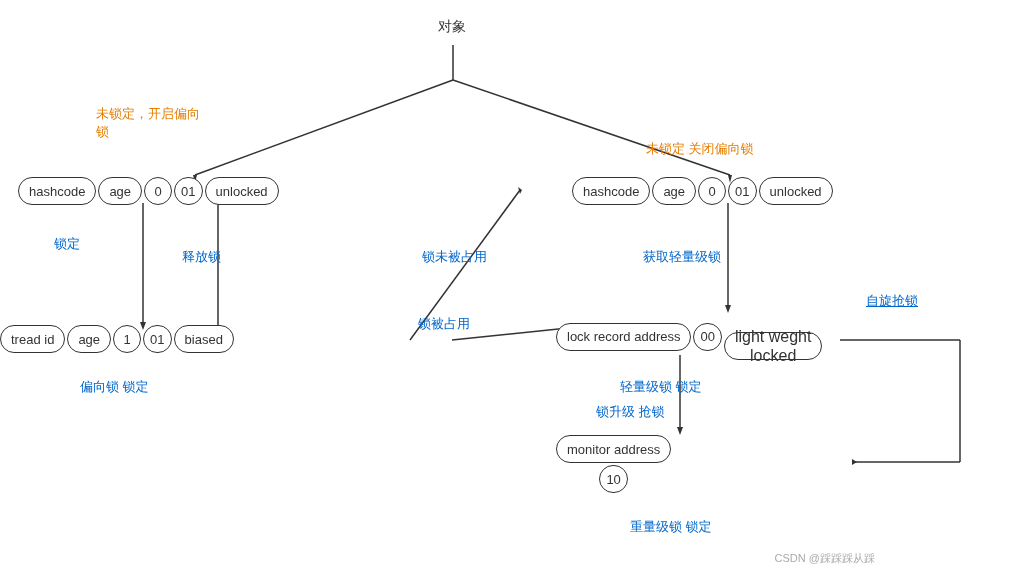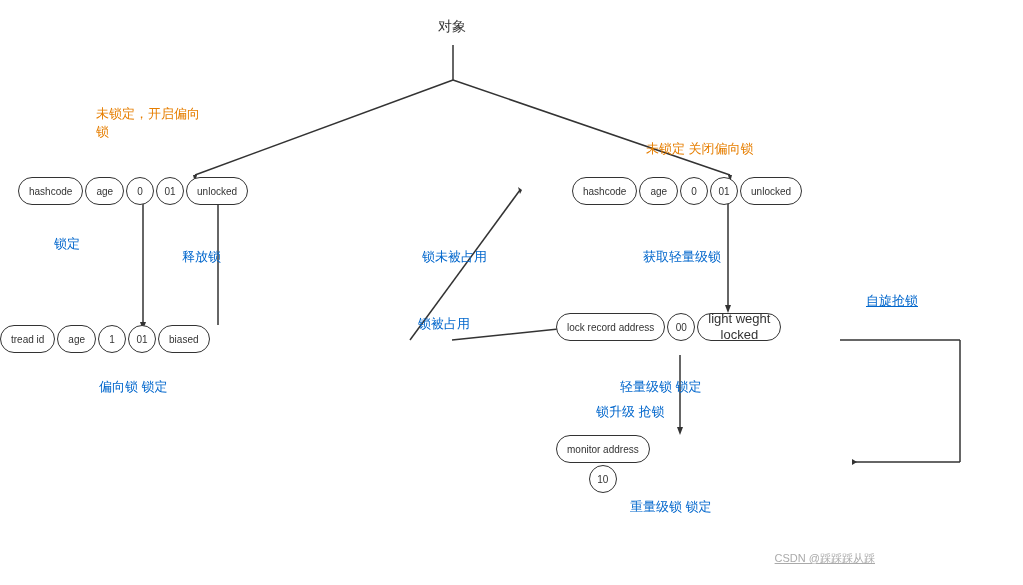--- a/index.html
+++ b/index.html
@@ -29,21 +29,21 @@
       position: absolute;
       display: flex;
       align-items: center;
       gap: 2px;
     }
     .node-box {
       border: 1.5px solid #333;
       border-radius: 14px;
       padding: 4px 10px;
       background: #fff;
-      font-size: 10px;
+      font-size: 13px;
       color: #333;
       white-space: nowrap;
       display: flex;
       align-items: center;
       justify-content: center;
       min-width: 32px;
       height: 28px;
     }
     .node-box.small { min-width: 28px; padding: 4px 6px; }
     svg.arrows {
@@ -52,21 +52,20 @@
       width: 1023px;
       height: 570px;
       pointer-events: none;
     }
     .footer {
       position: absolute;
       bottom: 4px;
       right: 8px;
       font-size: 11px;
       color: #999;
-      text-decoration: underline;
     }
   </style>
 </head>
 <body>
 
 <div class="diagram">
 
   <svg class="arrows">
 
     <line x1="453" y1="45" x2="453" y2="80" stroke="#333" stroke-width="1.5"></line>
@@ -131,46 +130,46 @@
   <div class="node-row" style="left:0px; top:325px;">
     <div class="node-box">tread id</div>
     <div class="node-box">age</div>
     <div class="node-box small">1</div>
     <div class="node-box small">01</div>
     <div class="node-box">biased</div>
   </div>
 
   <div class="label blue" style="left:418px; top:315px;">锁被占用</div>
 
-  <div class="label blue" style="left:80px; top:378px;margin-left:19px;">偏向锁 锁定</div>
+  <div class="label blue" style="left:80px; top:378px;">偏向锁 锁定</div>
 
   <div class="node-row" style="left:572px; top:177px;">
     <div class="node-box">hashcode</div>
     <div class="node-box">age</div>
     <div class="node-box small">0</div>
     <div class="node-box small">01</div>
     <div class="node-box">unlocked</div>
   </div>
 
   <div class="label blue" style="left:643px; top:248px;">获取轻量级锁</div>
 
   <div class="node-row" style="left:556px; top:313px;">
     <div class="node-box">lock record address</div>
     <div class="node-box small">00</div>
-    <div class="node-box" style="line-height:1.2; font-size:13px; text-align:center;">light weght<br>locked</div>
+    <div class="node-box" style="line-height:1.2; font-size:16px; text-align:center;margin-top:19px;">light weght<br>locked</div>
   </div>
 
   <div class="label blue" style="left:866px; top:292px;text-decoration:underline;">自旋抢锁</div>
 
   <div class="label blue" style="left:620px; top:378px;">轻量级锁 锁定</div>
 
   <div class="label blue" style="left:596px; top:403px;">锁升级 抢锁</div>
 
   <div class="node-row" style="left:556px; top:435px;flex-direction:column;">
     <div class="node-box">monitor address</div>
     <div class="node-box small">10</div>
   </div>
 
-  <div class="label blue" style="left:630px; top:498px;">重量级锁 锁定</div>
+  <div class="label blue" style="left:630px; top:518px;">重量级锁 锁定</div>
 
   <div class="label footer" style="right:8px; bottom:4px; color:#aaa; font-size:11px;">CSDN @踩踩踩从踩</div>
 
 </div>
 
 </body></html>

